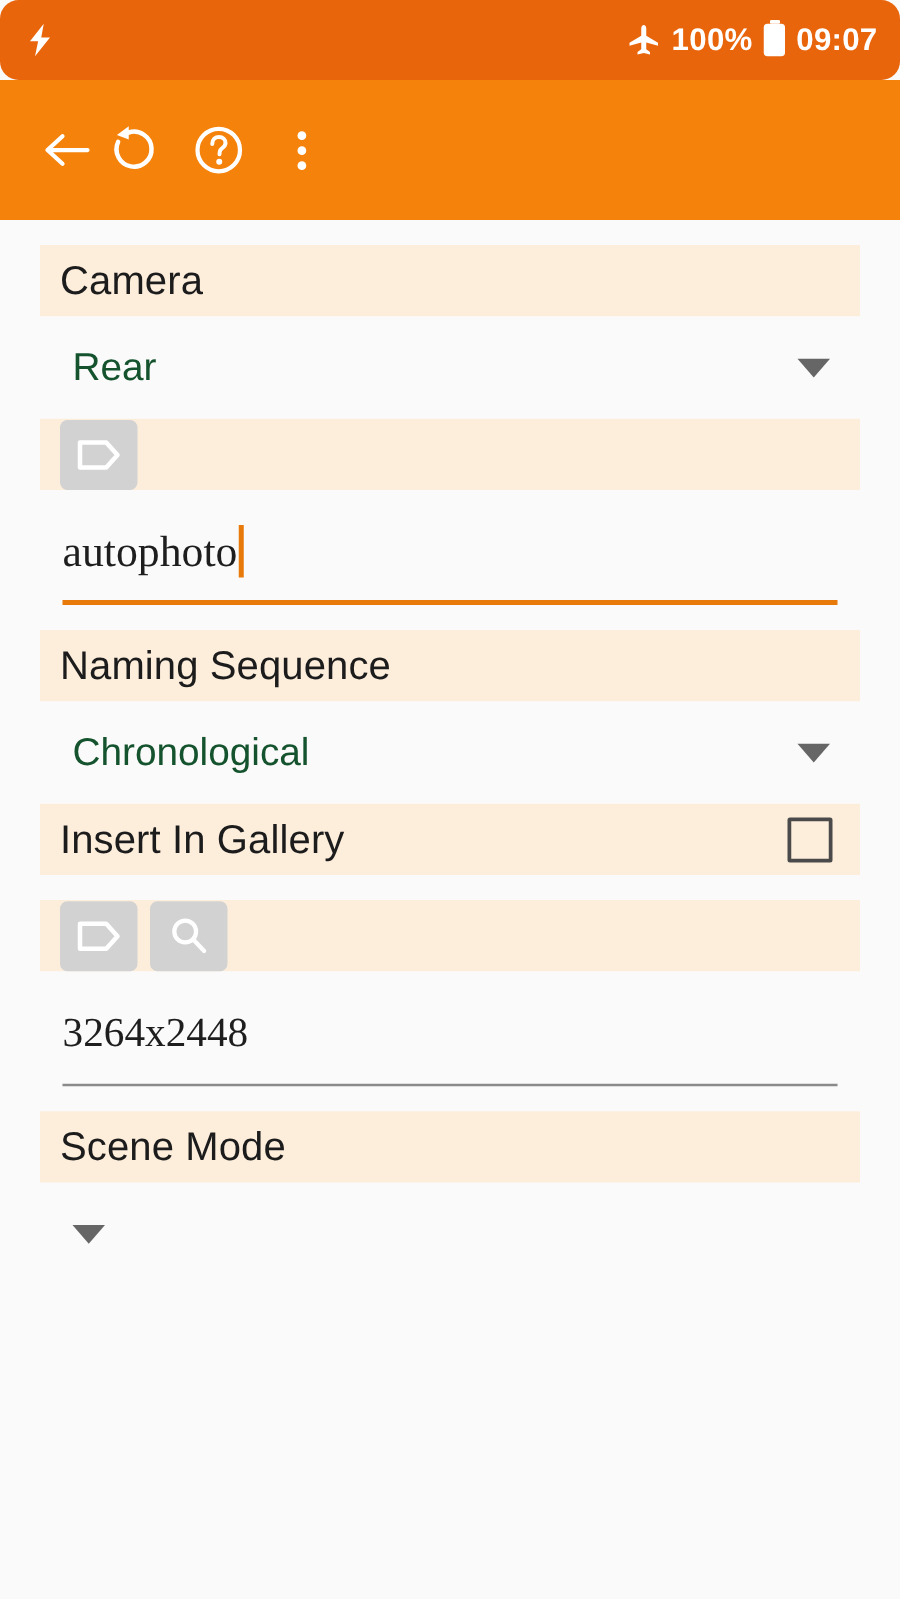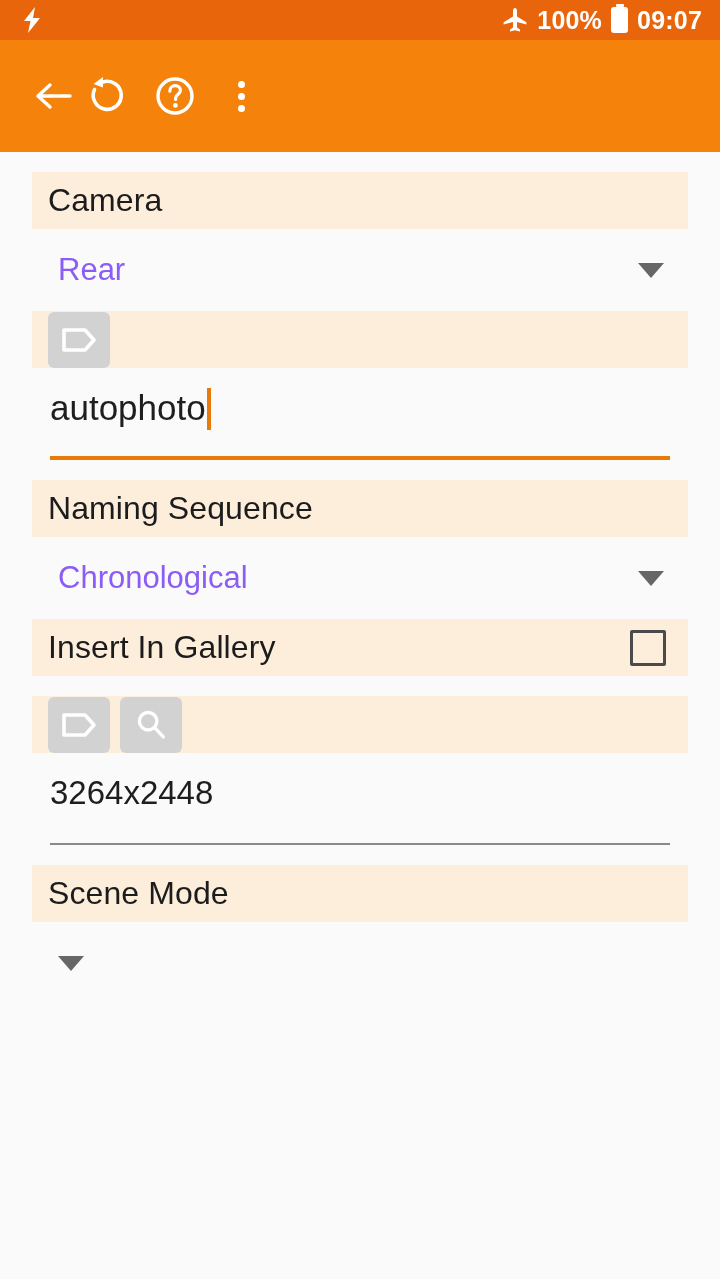--- a/index.html
+++ b/index.html
@@ -6,23 +6,24 @@
   html, body {
     width:720px; height:1279px;
     background:#FAFAFA;
     font-family:"Liberation Sans", sans-serif;
     overflow:hidden;
   }
   #screen { position:relative; width:720px; height:1279px; background:#FAFAFA; }
 
   
   .statusbar {
-    height:40px; background:#E9650B;
+    height:64px; background:#E9650B;
     display:flex; align-items:center; justify-content:space-between;
     padding:0 18px 0 22px;
+    border-radius:15px;
   }
   .sb-left { display:flex; align-items:center; }
   .sb-right { display:flex; align-items:center; gap:9px; }
   .sb-text { color:#FFFFFF; font-size:25px; font-weight:600; letter-spacing:.2px; }
   .bolt { width:20px; height:26px; }
   .plane { width:26px; height:26px; }
   .battery {
     width:17px; height:26px; border:2.5px solid #fff; border-radius:3px;
     background:#fff; position:relative;
   }
@@ -67,30 +68,30 @@
   }
   .checkbox {
     width:36px; height:36px; border:3px solid #4A4A4A; border-radius:2px;
     background:transparent; margin-right:8px;
   }
 
   .row-value {
     margin:0 32px; height:82px; display:flex; align-items:center;
     padding:0 16px 0 26px;
   }
-  .row-value .rv-text { flex:1 1 auto; color:#8b5cf6; font-size:31px; }
+  .row-value .rv-text { flex:1 1 auto; color:#14532d; font-size:31px; }
   .caret {
     width:0; height:0; border-left:13px solid transparent; border-right:13px solid transparent;
     border-top:15px solid #666666; margin-right:8px; flex:0 0 auto;
   }
 
   .field {
     margin:0 50px; padding-top:20px;
   }
-  .field .fv-line { display:flex; align-items:flex-start; height:60px; }
+  .field .fv-line { display:flex; align-items:center; height:60px;font-family:Liberation Serif, serif; }
   .field .fv-text { color:#1E1E1E; font-size:35px; line-height:40px; }
   .field .caretbar {
     display:inline-block; width:4px; height:42px; background:#E8790B;
     margin-left:1px; margin-bottom:2px;
   }
   .underline-focus { height:4px; background:#E8790B; margin-top:8px; }
   .underline-plain { height:2px; background:#8A8A8A; margin-top:10px; }
 
   .field.resolution { margin:0 50px; }
   .field.resolution .fv-text { font-size:33px; }

